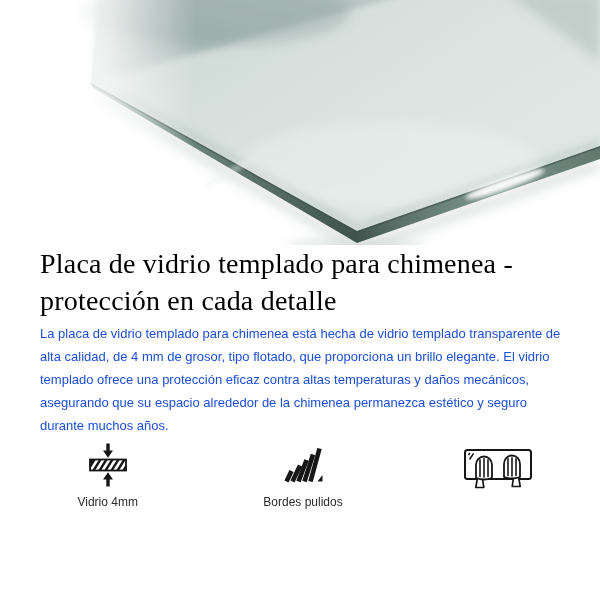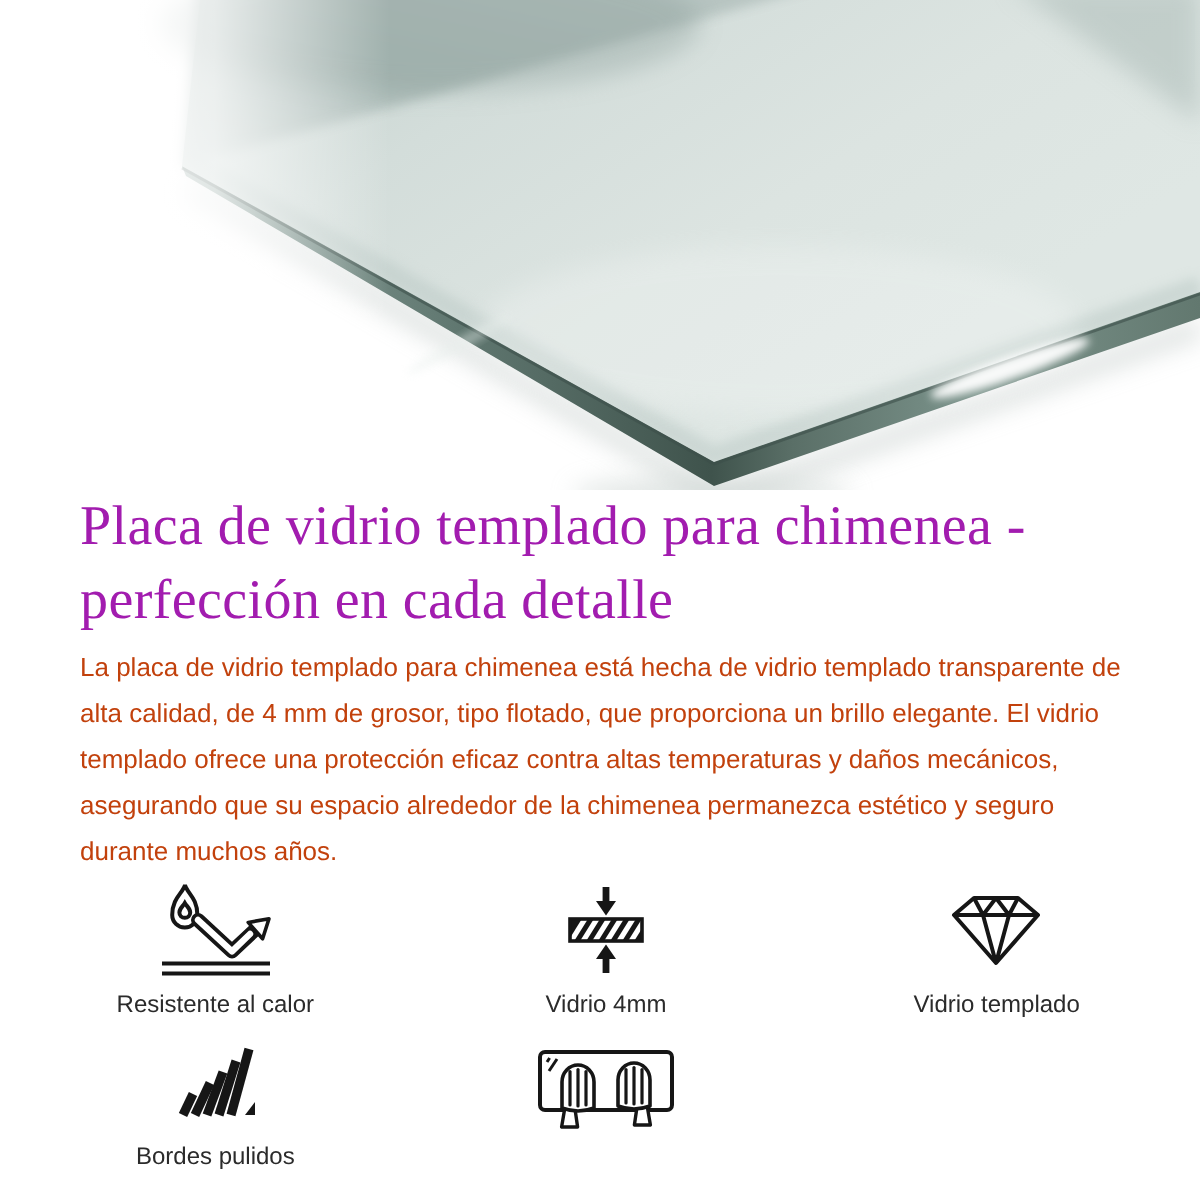--- a/index.html
+++ b/index.html
@@ -14,30 +14,30 @@
   .hero svg { display: block; }
 
   .content { padding: 0 40px; }
 
   h1.title {
     margin: 0;
     font-family: "Liberation Serif", "DejaVu Serif", serif;
     font-weight: 400;
     font-size: 28px;
     line-height: 37px;
-    color: #a21caf;
+    color: #000000;
     letter-spacing: 0.2px;
   }
   h1.title span { display: block; }
 
   p.description {
     margin: 3px 0 0 0;
     font-size: 13px;
     line-height: 23px;
-    color: #c2410c;
+    color: #1d4ed8;
     width: 522px;
   }
 
   .features {
     margin-top: 4px;
     padding: 0 4px 0 10px;
     display: grid;
     grid-template-columns: 1fr 1fr 1fr;
     row-gap: 8px;
   }
@@ -127,43 +127,27 @@
       <ellipse cx="230" cy="172" rx="30" ry="3" fill="#e8efec" opacity="0.45" filter="url(#b2)"></ellipse>
     </g>
 
     <rect x="0" y="0" width="195" height="245" fill="url(#whiteFade)"></rect>
   </svg>
 </div>
 
 <div class="content">
   <h1 class="title">
     <span>Placa de vidrio templado para chimenea -</span>
-    <span>perfección en cada detalle</span>
+    <span>protección en cada detalle</span>
   </h1>
   <p class="description">La placa de vidrio templado para chimenea está hecha de vidrio templado transparente de alta calidad, de 4 mm de grosor, tipo flotado, que proporciona un brillo elegante. El vidrio templado ofrece una protección eficaz contra altas temperaturas y daños mecánicos, asegurando que su espacio alrededor de la chimenea permanezca estético y seguro durante muchos años.</p>
 </div>
 
 <div class="features">
 
-  <div class="feature">
-    <div class="icon-box">
-      <svg width="58" height="48" viewBox="-29 -24 58 48">
-
-        <path class="ic" stroke-width="2.2" d="M-27,16.7 L27,16.7 M-27,21.7 L27,21.7"></path>
-
-        <path class="ic" d="M-15.5,-22.5 C-14.5,-18.5 -9.3,-16 -9.3,-7.5 A6.3,6.3 0 0 1 -21.9,-7.5 C-21.9,-16 -16.5,-18.5 -15.5,-22.5 Z"></path>
-        <path class="ic" stroke-width="1.6" d="M-15.6,-13.5 C-14.6,-11.8 -12.9,-10.8 -12.9,-8.8 A2.7,2.7 0 0 1 -18.3,-8.8 C-18.3,-10.8 -16.6,-11.8 -15.6,-13.5 Z"></path>
-
-        <path d="M-9,-5 L8,10.7 L21,-1.5" stroke="#161616" stroke-width="7" fill="none" stroke-linecap="round" stroke-linejoin="round"></path>
-        <path d="M-9,-5 L8,10.7 L17,2" stroke="#ffffff" stroke-width="3.2" fill="none" stroke-linecap="round" stroke-linejoin="round"></path>
-        <polygon points="26.5,-5.6 23.3,4.4 16.1,-3.8" fill="#ffffff" stroke="#161616" stroke-width="1.8" stroke-linejoin="round"></polygon>
-      </svg>
-    </div>
-    <div class="label">Resistente al calor</div>
-  </div>
 
   <div class="feature">
     <div class="icon-box">
       <svg width="48" height="48" viewBox="-24 -24 48 48">
         <defs>
             <clipPath id="barClip">
               <rect x="-18" y="-5.5" width="36" height="11"></rect>
             </clipPath>
           </defs>
         <rect x="-18" y="-5.5" width="36" height="11" fill="#161616"></rect>
@@ -179,33 +163,20 @@
         <line x1="0" y1="-21.5" x2="0" y2="-14" stroke="#161616" stroke-width="3.4"></line>
         <polygon points="-5,-14.5 5,-14.5 0,-7.2" fill="#161616"></polygon>
         <line x1="0" y1="21.5" x2="0" y2="14" stroke="#161616" stroke-width="3.4"></line>
         <polygon points="-5,14.5 5,14.5 0,7.2" fill="#161616"></polygon>
       </svg>
     </div>
     <div class="label">Vidrio 4mm</div>
   </div>
 
 
-  <div class="feature">
-    <div class="icon-box">
-      <svg width="48" height="48" viewBox="-24 -24 48 48">
-        <g class="ic" stroke-width="1.9" stroke-linejoin="round">
-          <path d="M-11,-16 L11,-16 L21,-7.5 L0,16.5 L-21,-7.5 Z"></path>
-          <path d="M-21,-7.5 L21,-7.5"></path>
-          <path d="M-11,-16 L-6.5,-7.5 L0,-16 L6.5,-7.5 L11,-16"></path>
-          <path d="M-6.5,-7.5 L0,16.5 M6.5,-7.5 L0,16.5"></path>
-        </g>
-      </svg>
-    </div>
-    <div class="label">Vidrio templado</div>
-  </div>
 
   <div class="feature">
     <div class="icon-box">
       <svg width="48" height="48" viewBox="-24 -24 48 48">
         <g stroke="#161616" stroke-width="4.6" stroke-linecap="butt">
           <line x1="-16.5" y1="16.5" x2="-11.5" y2="6"></line>
           <line x1="-10.5" y1="16.5" x2="-3" y2="0.5"></line>
           <line x1="-4.5" y1="16.5" x2="3.5" y2="-5"></line>
           <line x1="1.5" y1="16.5" x2="10" y2="-10.5"></line>
           <line x1="7.5" y1="16.5" x2="16.5" y2="-16.5"></line>

